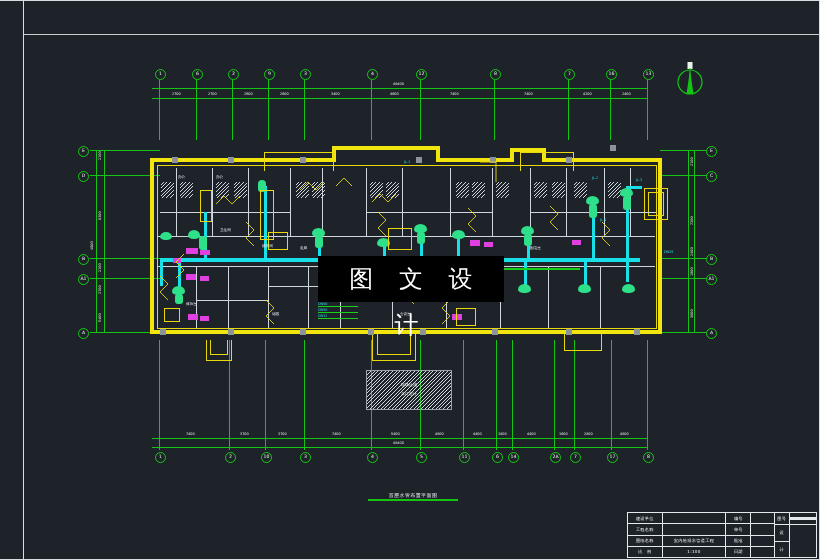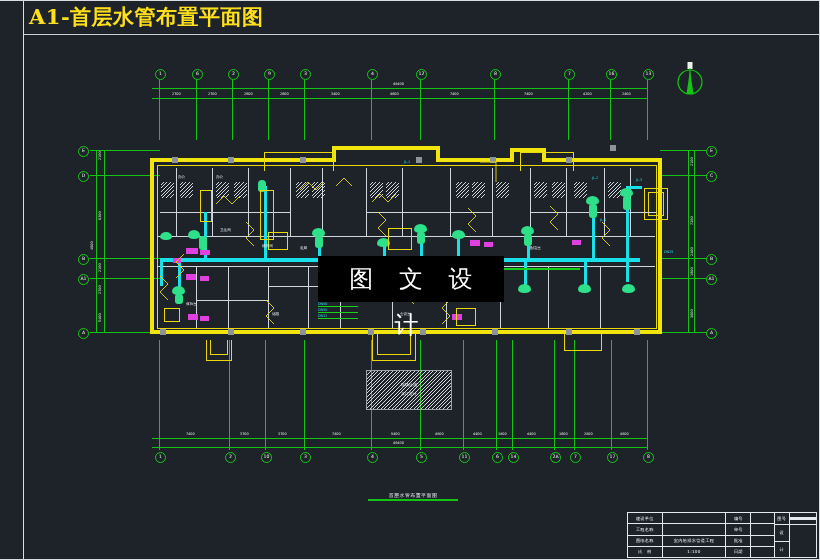--- a/index.html
+++ b/index.html
@@ -73,21 +73,20 @@
 </head>
 <body>
 
 <div id="app">
 
   <div class="border-v" style="left:23px"></div>
   <div class="border-v" style="left:819px"></div>
   <div class="border-h" style="top:0px"></div>
   <div class="border-h" style="top:559px"></div>
 
-  <div id="title">A1-首层水管布置平面图</div>
   <div id="title-rule"></div>
 
   <div>
 
     <div class="gridline" style="left:152px;top:88px;width:496px;height:1px"></div>
     <div class="gridline" style="left:152px;top:98px;width:496px;height:1px"></div>
 
     <div class="gridline" style="left:159px;top:80px;width:1px;height:60px"></div>
     <div class="gridline" style="left:196px;top:80px;width:1px;height:60px"></div>
     <div class="gridline" style="left:232px;top:80px;width:1px;height:60px"></div>

